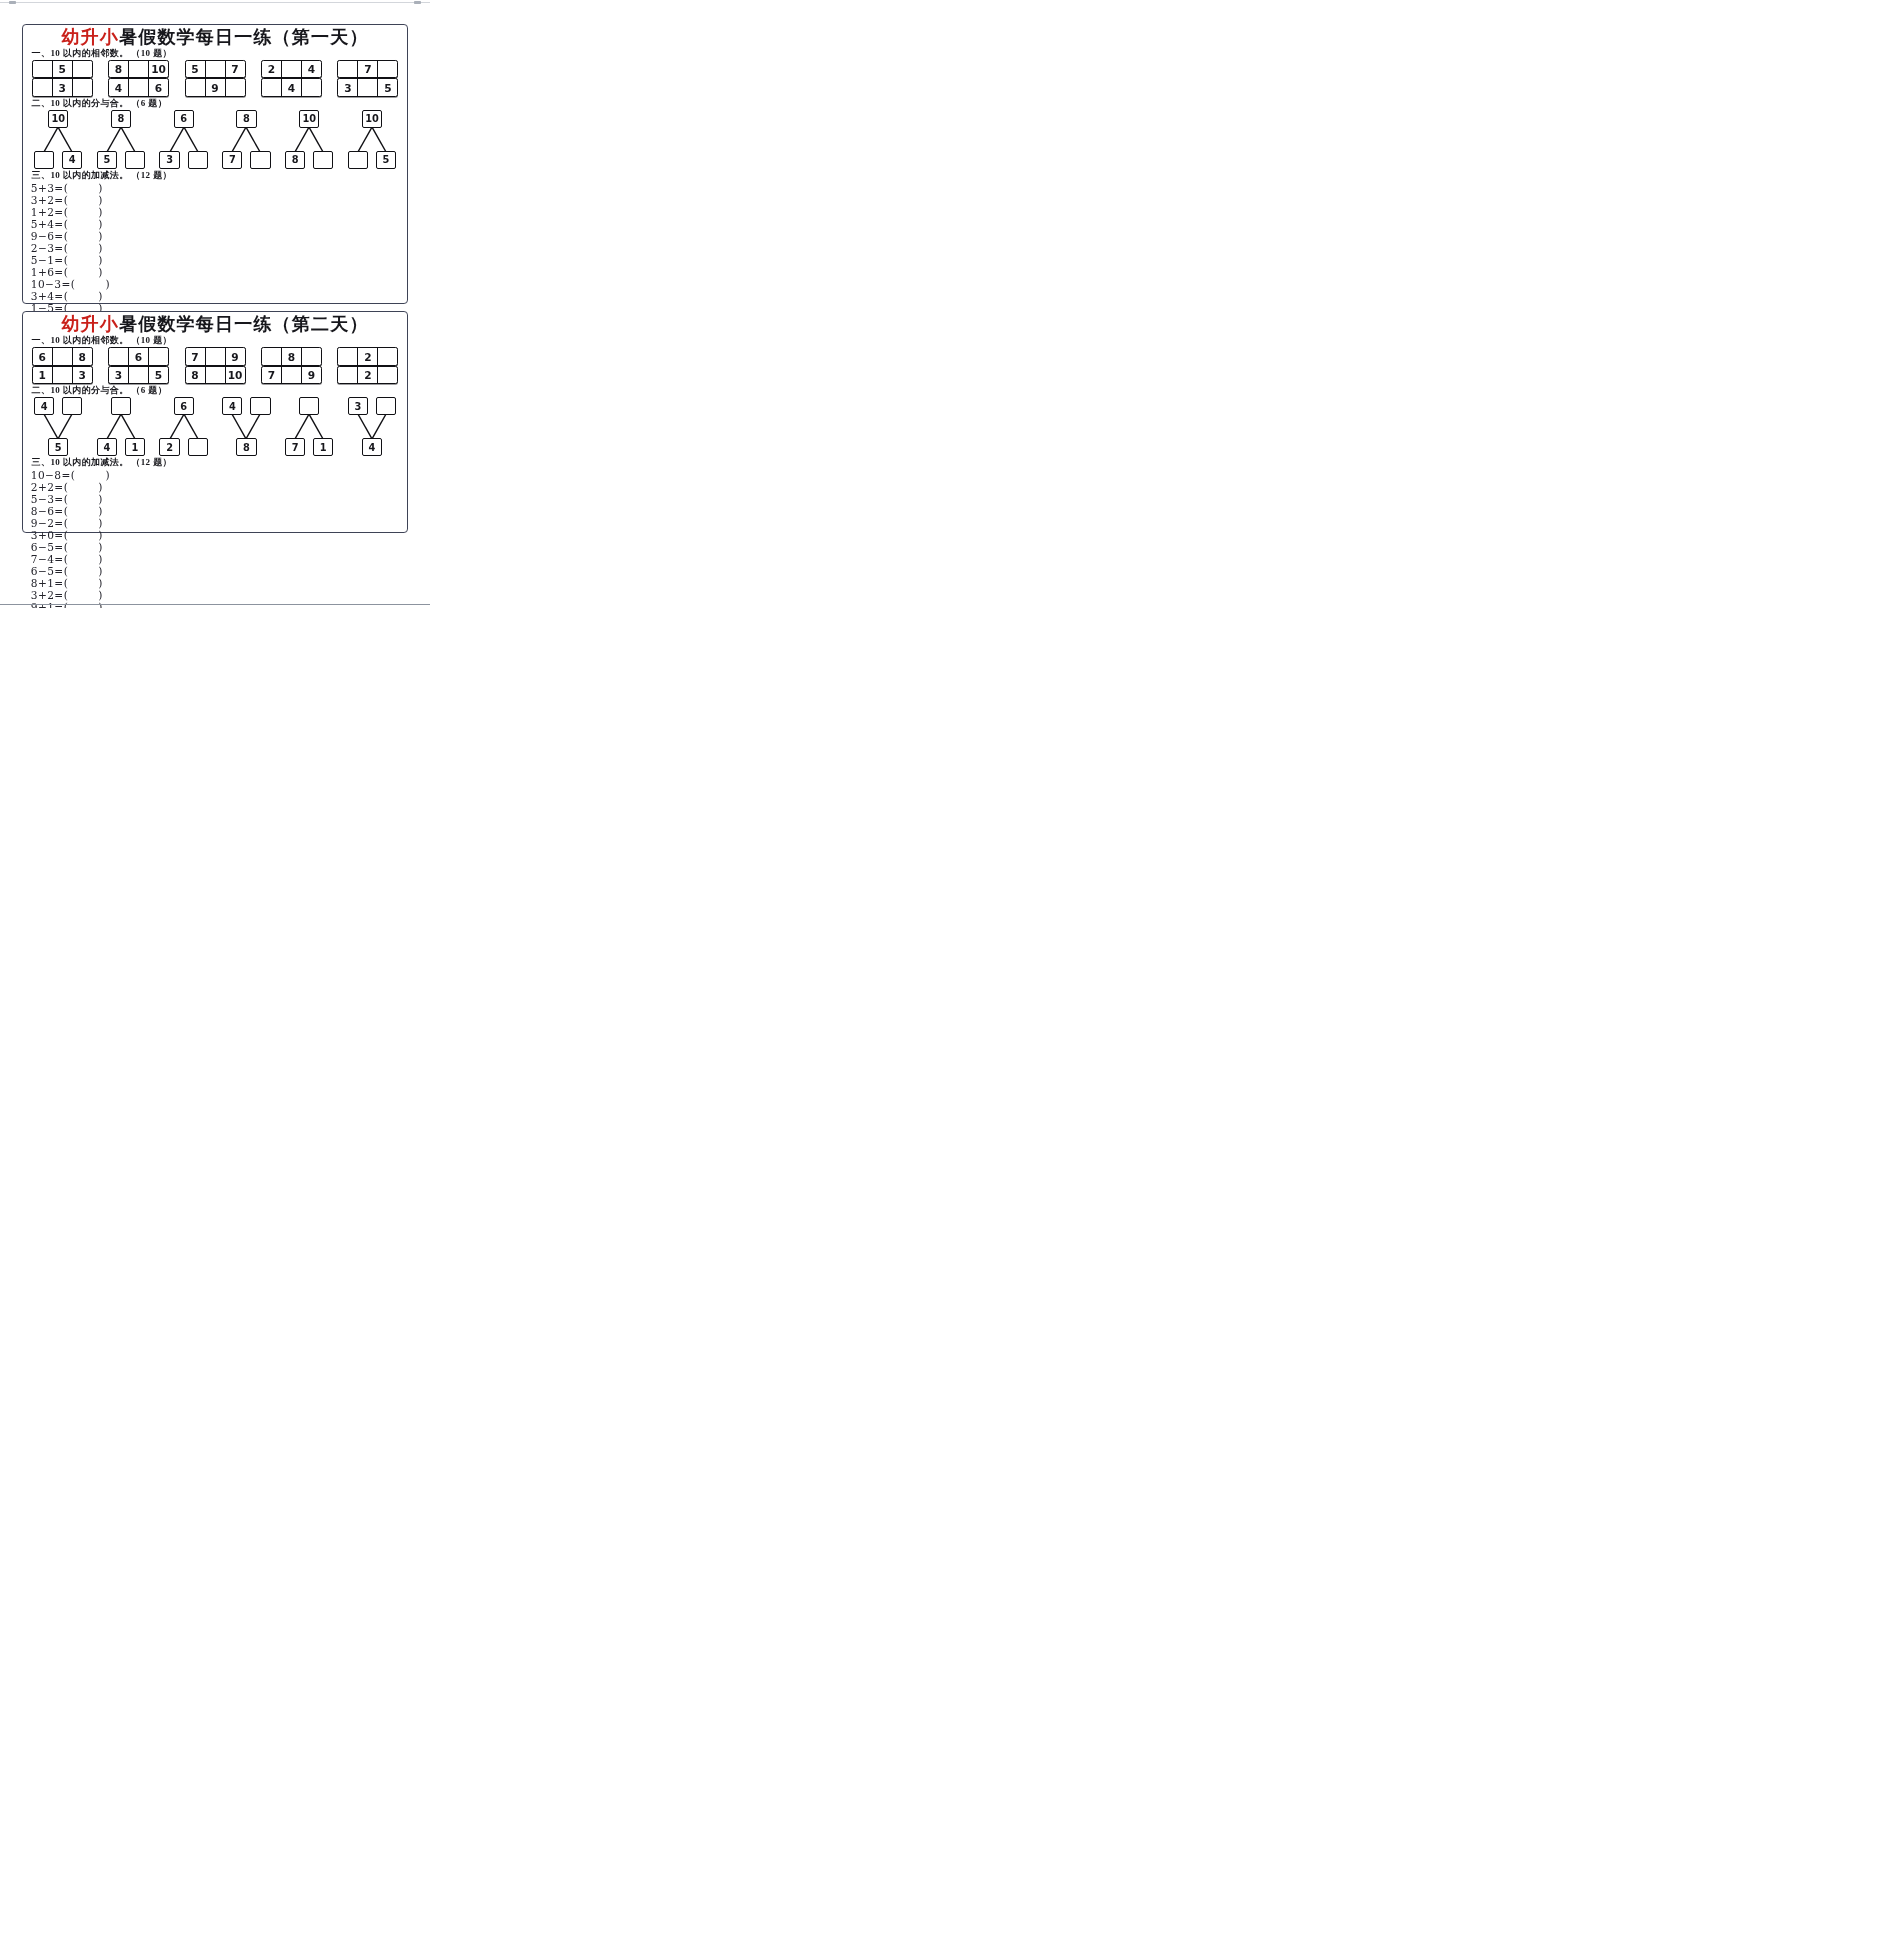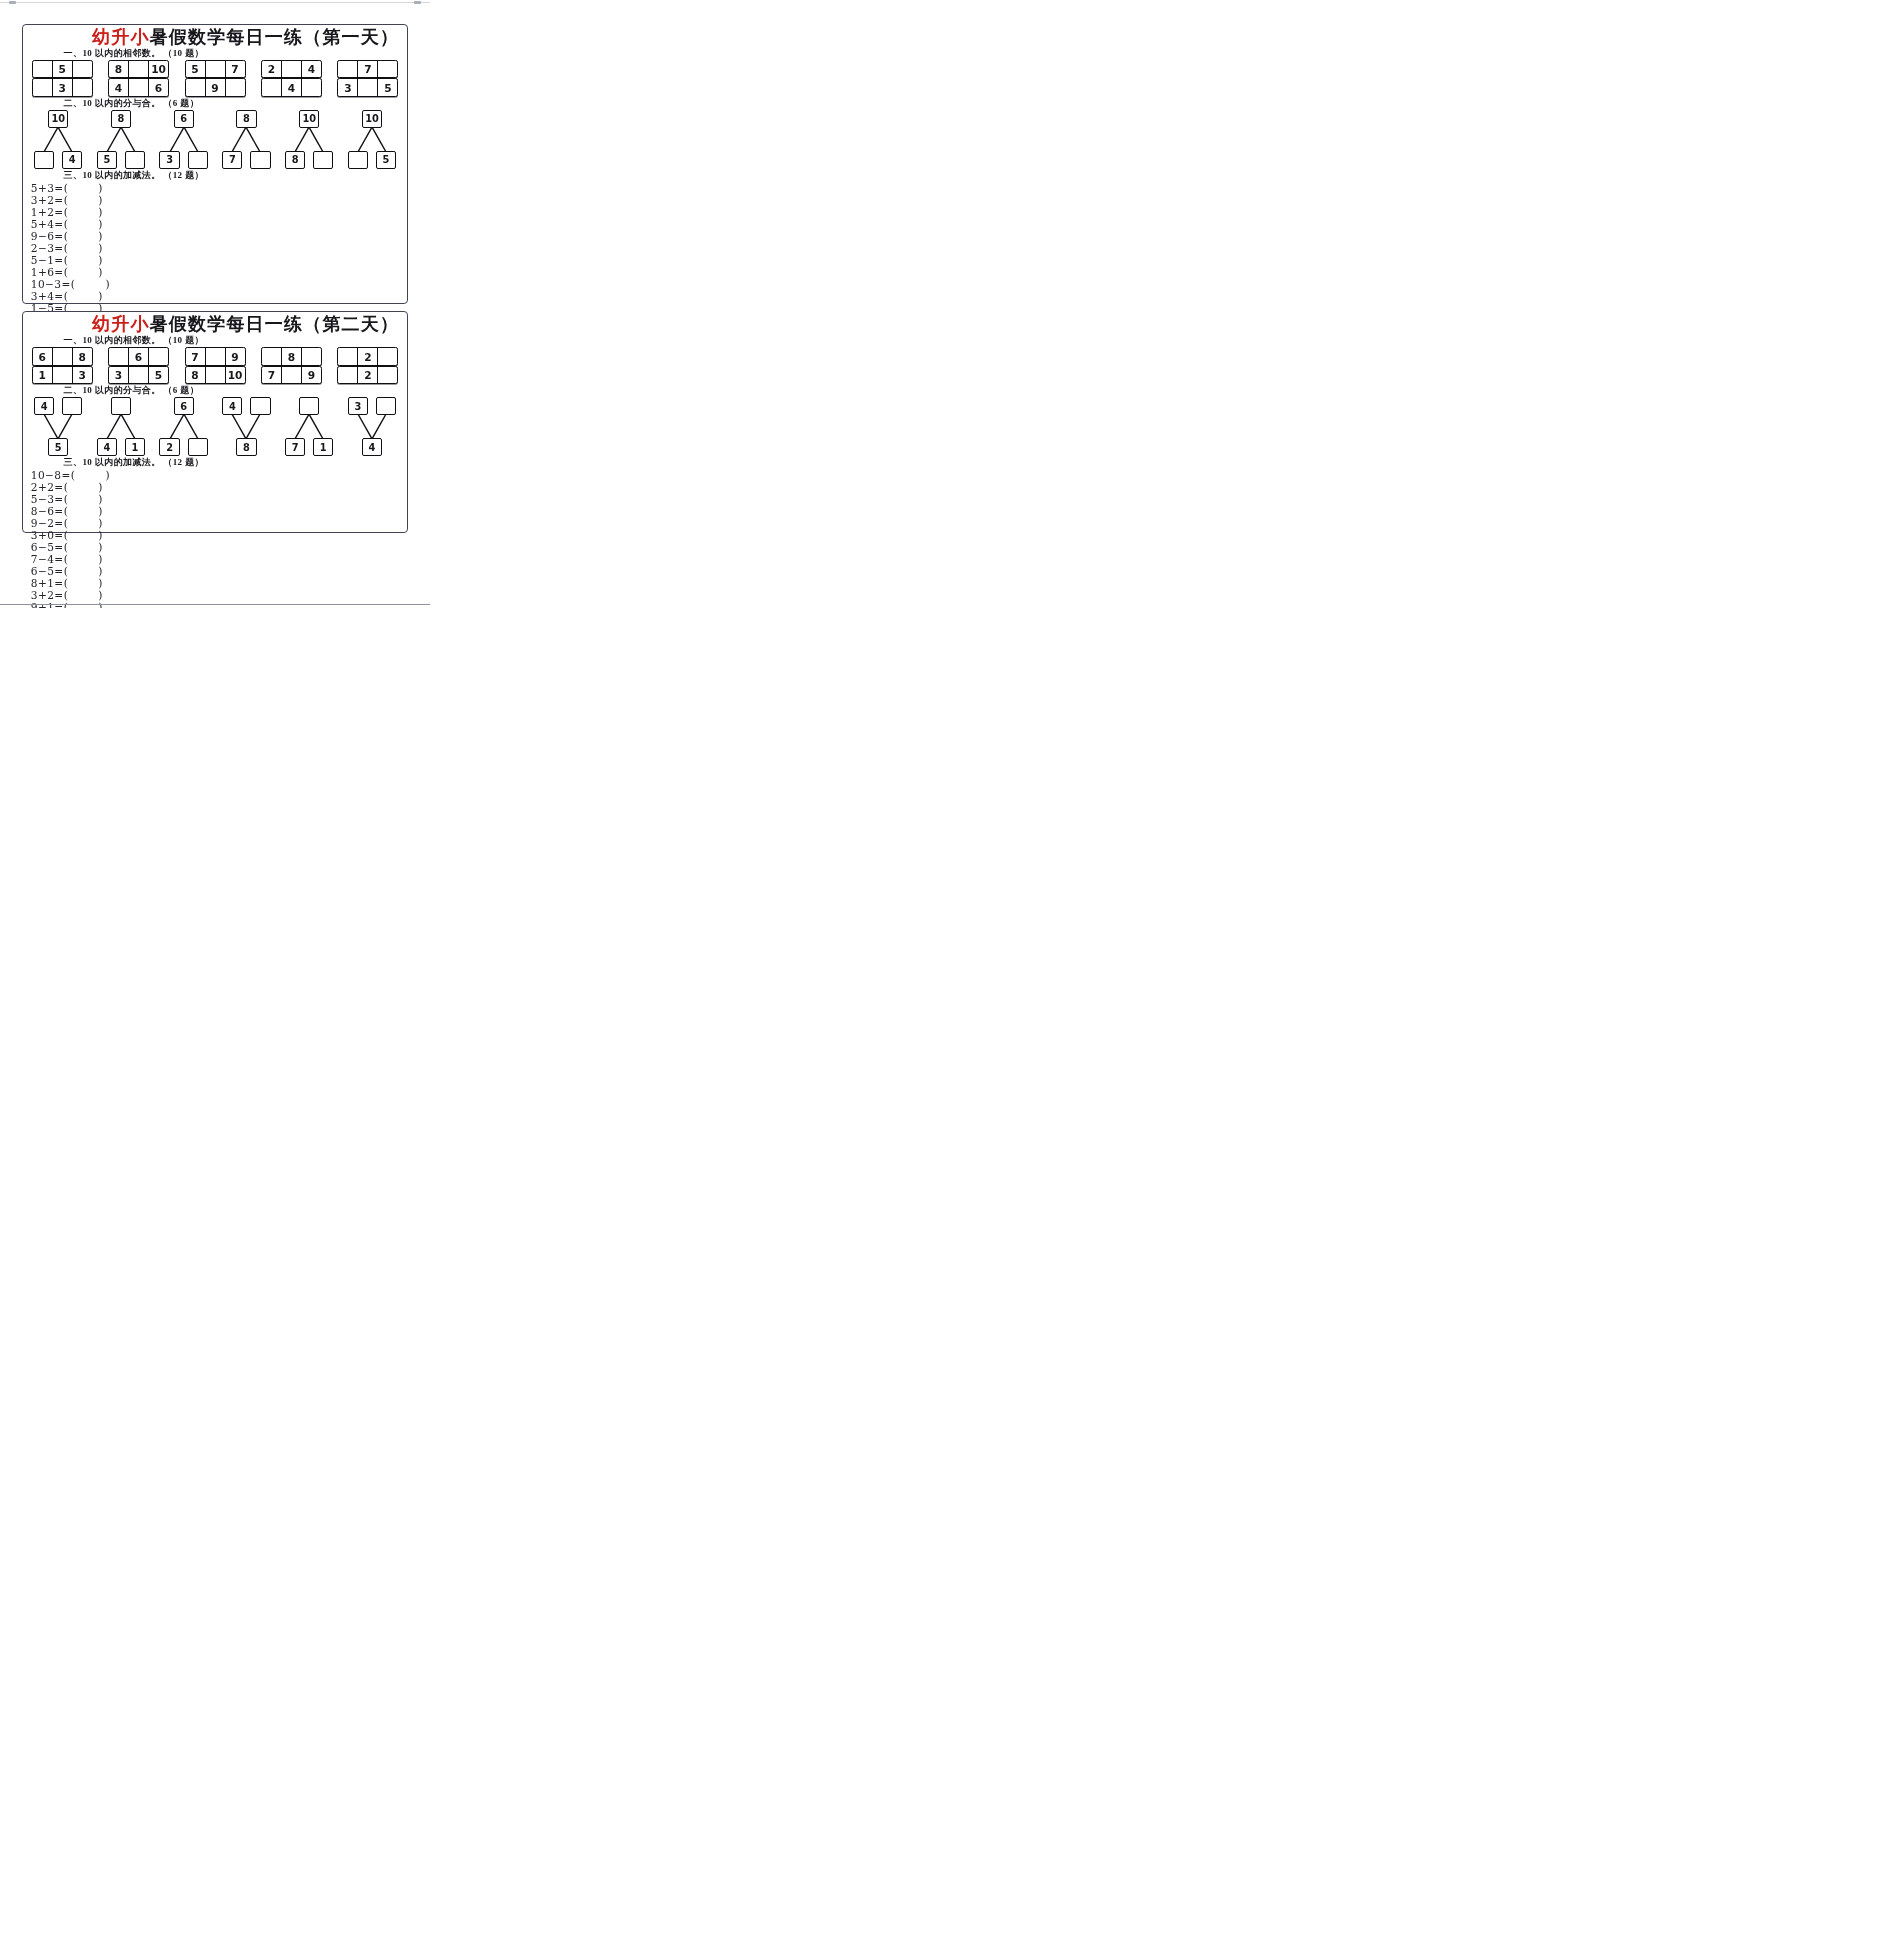--- a/index.html
+++ b/index.html
@@ -25,29 +25,29 @@
   }
   #panel-1{top:23.5px;height:280px;}
   #panel-2{top:311px;height:222px;}
   .panel-inner{
     height:100%;box-sizing:border-box;
     padding:2.3px 7.8px 5.5px 7.8px;
     display:flex;flex-direction:column;justify-content:space-between;
   }
 
   .title{
-    text-align:right;font-weight:bold;
+    text-align:center;font-weight:bold;
     font-size:18px;line-height:1.12;letter-spacing:1.2px;
     white-space:nowrap;
   }
   .title .red{color:#c9201a;}
 
   .sec-heading{
     font-size:9px;font-weight:bold;letter-spacing:0.4px;
-    white-space:pre;padding-left:0.8px;margin-left:32px;
+    white-space:pre;padding-left:0.8px;
   }
 
   
   .strips-row{display:flex;justify-content:space-between;padding:0 0.8px;}
   .strip{
     display:flex;border:1.6px solid #101014;border-radius:2.3px;
     background:#fff;box-shadow:0 0.8px 0 rgba(16,16,20,.55);
   }
   .cell{
     width:19px;height:16.4px;display:flex;align-items:center;justify-content:center;

